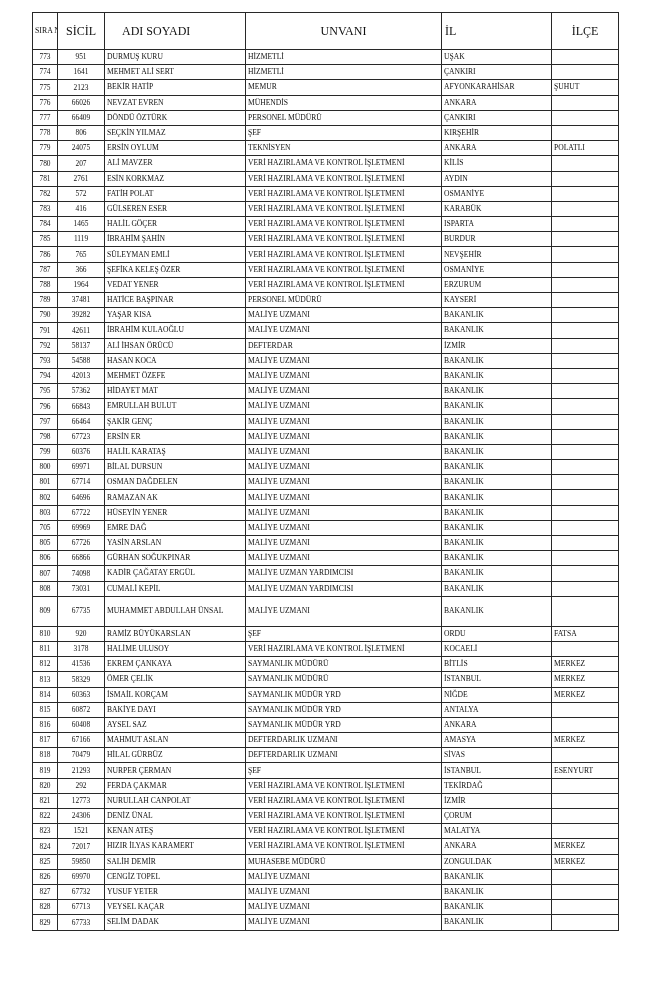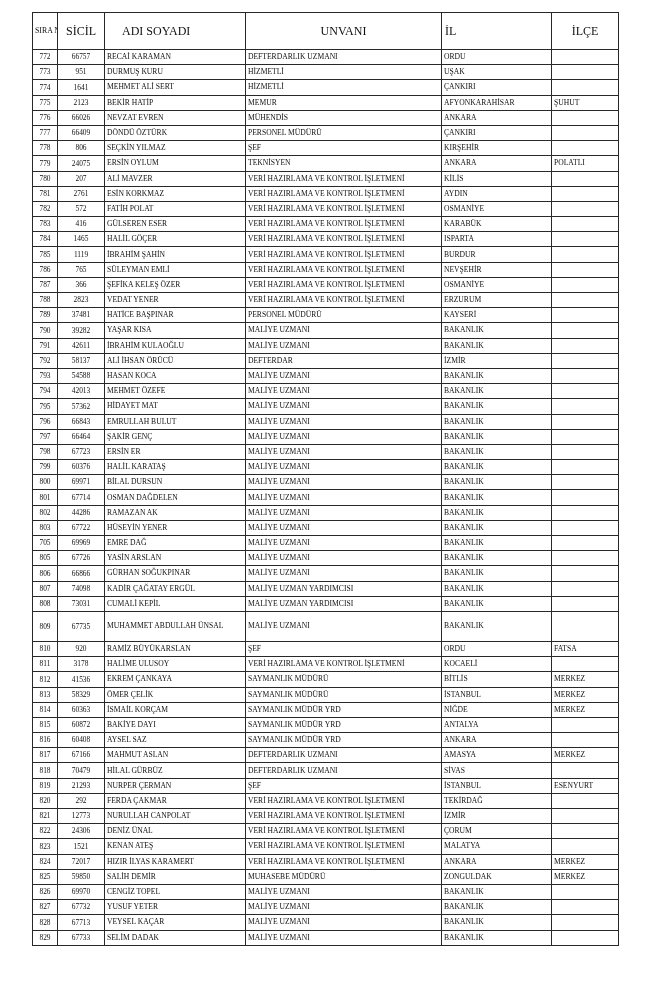--- a/index.html
+++ b/index.html
@@ -101,28 +101,20 @@
         <th class="h-sira">SIRA NO</th>
         <th class="h-sicil">SİCİL</th>
         <th class="h-ad">ADI SOYADI</th>
         <th class="h-unvan">UNVANI</th>
         <th class="h-il">İL</th>
         <th class="h-ilce">İLÇE</th>
       </tr>
     </thead>
     <tbody id="roster-body">
         <tr>
-          <td class="t-sira">772</td>
-          <td class="t-sicil">66757</td>
-          <td class="t-ad">RECAİ KARAMAN</td>
-          <td class="t-unvan">DEFTERDARLIK UZMANI</td>
-          <td class="t-il">ORDU</td>
-          <td class="t-ilce"></td>
-        </tr>
-        <tr>
           <td class="t-sira">773</td>
           <td class="t-sicil">951</td>
           <td class="t-ad">DURMUŞ KURU</td>
           <td class="t-unvan">HİZMETLİ</td>
           <td class="t-il">UŞAK</td>
           <td class="t-ilce"></td>
         </tr>
         <tr>
           <td class="t-sira">774</td>
           <td class="t-sicil">1641</td>
@@ -230,21 +222,21 @@
         <tr>
           <td class="t-sira">787</td>
           <td class="t-sicil">366</td>
           <td class="t-ad">ŞEFİKA KELEŞ ÖZER</td>
           <td class="t-unvan">VERİ HAZIRLAMA VE KONTROL İŞLETMENİ</td>
           <td class="t-il">OSMANİYE</td>
           <td class="t-ilce"></td>
         </tr>
         <tr>
           <td class="t-sira">788</td>
-          <td class="t-sicil">2823</td>
+          <td class="t-sicil">1964</td>
           <td class="t-ad">VEDAT YENER</td>
           <td class="t-unvan">VERİ HAZIRLAMA VE KONTROL İŞLETMENİ</td>
           <td class="t-il">ERZURUM</td>
           <td class="t-ilce"></td>
         </tr>
         <tr>
           <td class="t-sira">789</td>
           <td class="t-sicil">37481</td>
           <td class="t-ad">HATİCE BAŞPINAR</td>
           <td class="t-unvan">PERSONEL MÜDÜRÜ</td>
@@ -342,21 +334,21 @@
         <tr>
           <td class="t-sira">801</td>
           <td class="t-sicil">67714</td>
           <td class="t-ad">OSMAN DAĞDELEN</td>
           <td class="t-unvan">MALİYE UZMANI</td>
           <td class="t-il">BAKANLIK</td>
           <td class="t-ilce"></td>
         </tr>
         <tr>
           <td class="t-sira">802</td>
-          <td class="t-sicil">44286</td>
+          <td class="t-sicil">64696</td>
           <td class="t-ad">RAMAZAN AK</td>
           <td class="t-unvan">MALİYE UZMANI</td>
           <td class="t-il">BAKANLIK</td>
           <td class="t-ilce"></td>
         </tr>
         <tr>
           <td class="t-sira">803</td>
           <td class="t-sicil">67722</td>
           <td class="t-ad">HÜSEYİN YENER</td>
           <td class="t-unvan">MALİYE UZMANI</td>

